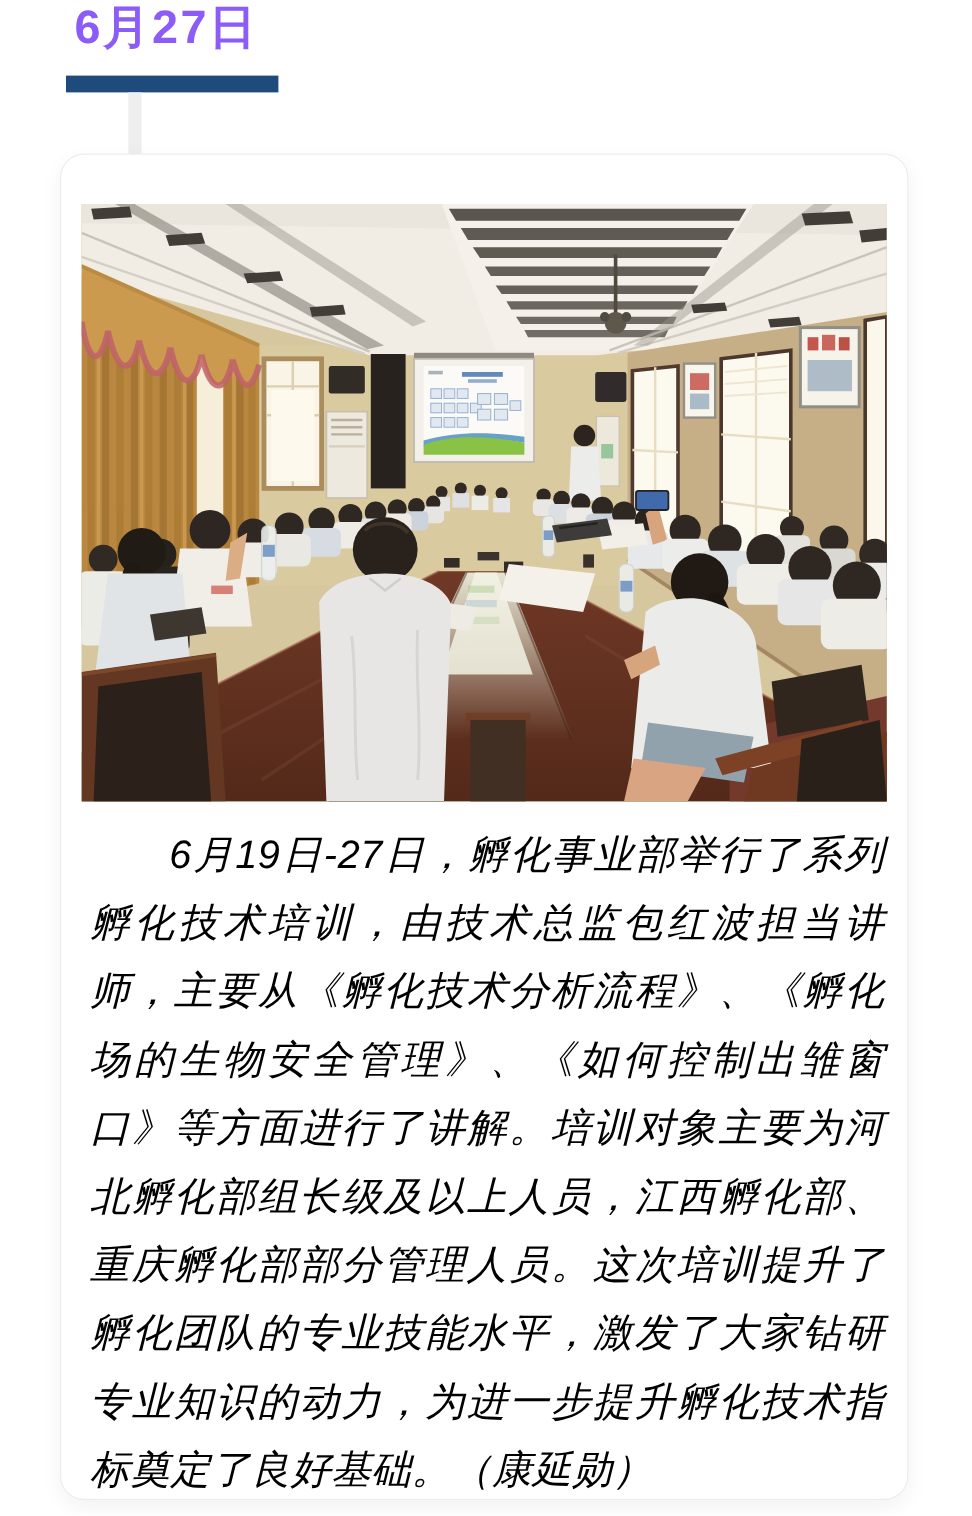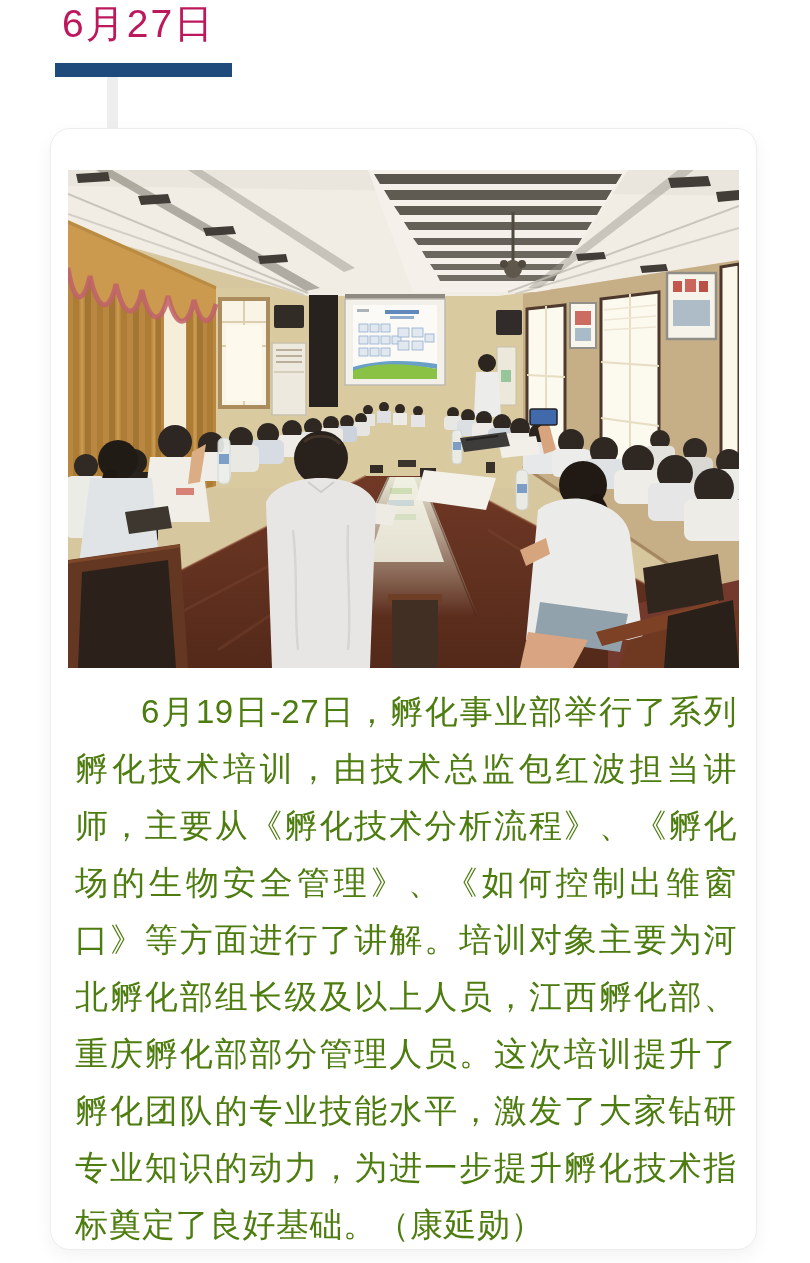--- a/index.html
+++ b/index.html
@@ -14,21 +14,21 @@
        border:1px solid #ededed;border-radius:20px;box-shadow:0 6px 18px rgba(0,0,0,0.05);
        box-sizing:border-box;overflow:hidden;}
   .photo{width:671px;height:498px;margin:41px auto 0 auto;display:block;background:#d8c9a2;}
   .photo svg{display:block;width:671px;height:498px;}
   .body-text{margin:15px 19px 0 24px;font-size:33px;line-height:57px;color:#333333;
        text-align:justify;text-indent:2em;letter-spacing:0.5px;}
 </style>
 </head>
 <body>
 
-<div class="date-label" style="color: #be185d;">6月27日</div>
+<div class="date-label" style="color: #8b5cf6; font-weight: bold;">6月27日</div>
 <div class="date-underline" style="background-color: rgb(30, 75, 124);"></div>
 <div class="connector" style="background-color: rgb(238, 238, 238);"></div>
 
 <article class="card">
   <div class="photo">
     <svg viewBox="0 0 671 498" xmlns="http://www.w3.org/2000/svg">
       <defs>
         <linearGradient id="gTable" x1="0" y1="0" x2="0" y2="1">
           <stop offset="0" stop-color="#6d3424"></stop>
             <stop offset="1" stop-color="#4e2417"></stop>
@@ -321,14 +321,14 @@
         <rect x="324" y="430" width="46" height="68" fill="#3a2a20"></rect>
         <polygon points="528,462 650,430 656,444 534,476" fill="#7a3d24"></polygon>
         <polygon points="560,470 671,440 671,498 552,498" fill="#6b341f"></polygon>
         <polygon points="600,446 665,430 671,498 596,498" fill="#231b17"></polygon>
       </g>
 
       <rect x="0" y="0" width="671" height="498" fill="#c89a66" opacity="0.045"></rect>
     </svg>
   </div>
 
-  <p class="body-text" style="color: #4d7c0f;">6月19日-27日，孵化事业部举行了系列孵化技术培训，由技术总监包红波担当讲师，主要从《孵化技术分析流程》、《孵化场的生物安全管理》、《如何控制出雏窗口》等方面进行了讲解。培训对象主要为河北孵化部组长级及以上人员，江西孵化部、重庆孵化部部分管理人员。这次培训提升了孵化团队的专业技能水平，激发了大家钻研专业知识的动力，为进一步提升孵化技术指标奠定了良好基础。（康延勋）</p>
+  <p class="body-text" style="color: #000000; font-style: italic;">6月19日-27日，孵化事业部举行了系列孵化技术培训，由技术总监包红波担当讲师，主要从《孵化技术分析流程》、《孵化场的生物安全管理》、《如何控制出雏窗口》等方面进行了讲解。培训对象主要为河北孵化部组长级及以上人员，江西孵化部、重庆孵化部部分管理人员。这次培训提升了孵化团队的专业技能水平，激发了大家钻研专业知识的动力，为进一步提升孵化技术指标奠定了良好基础。（康延勋）</p>
 </article>
 
 </body></html>

